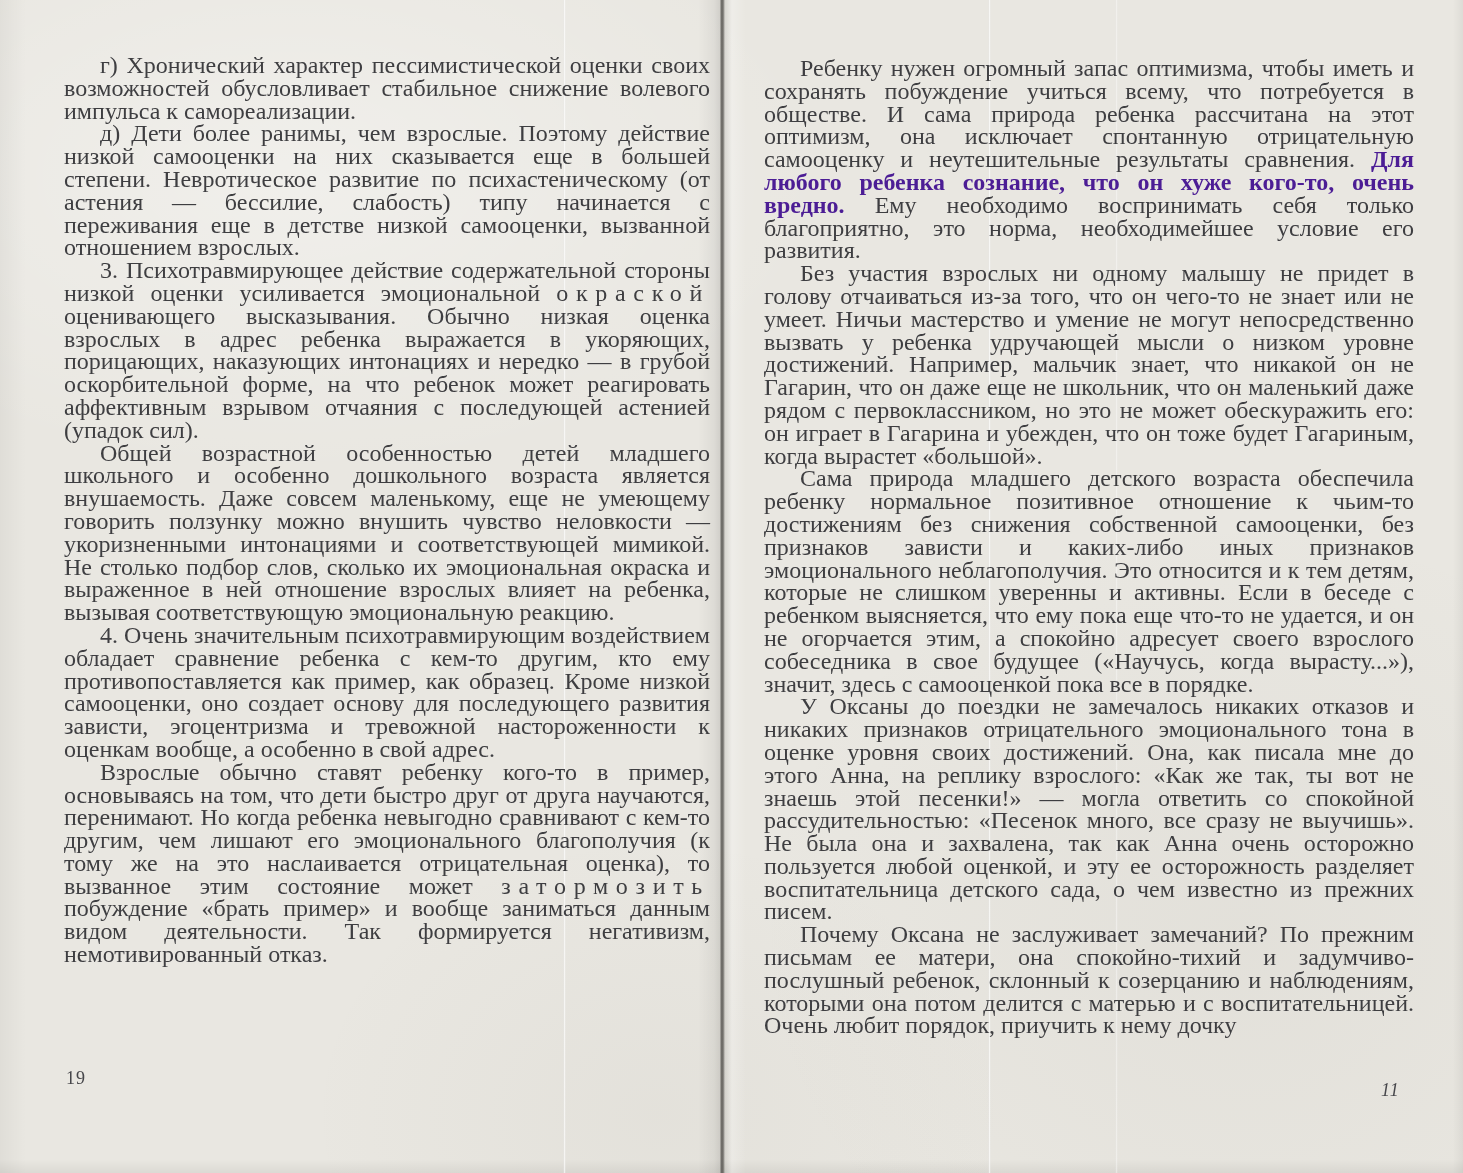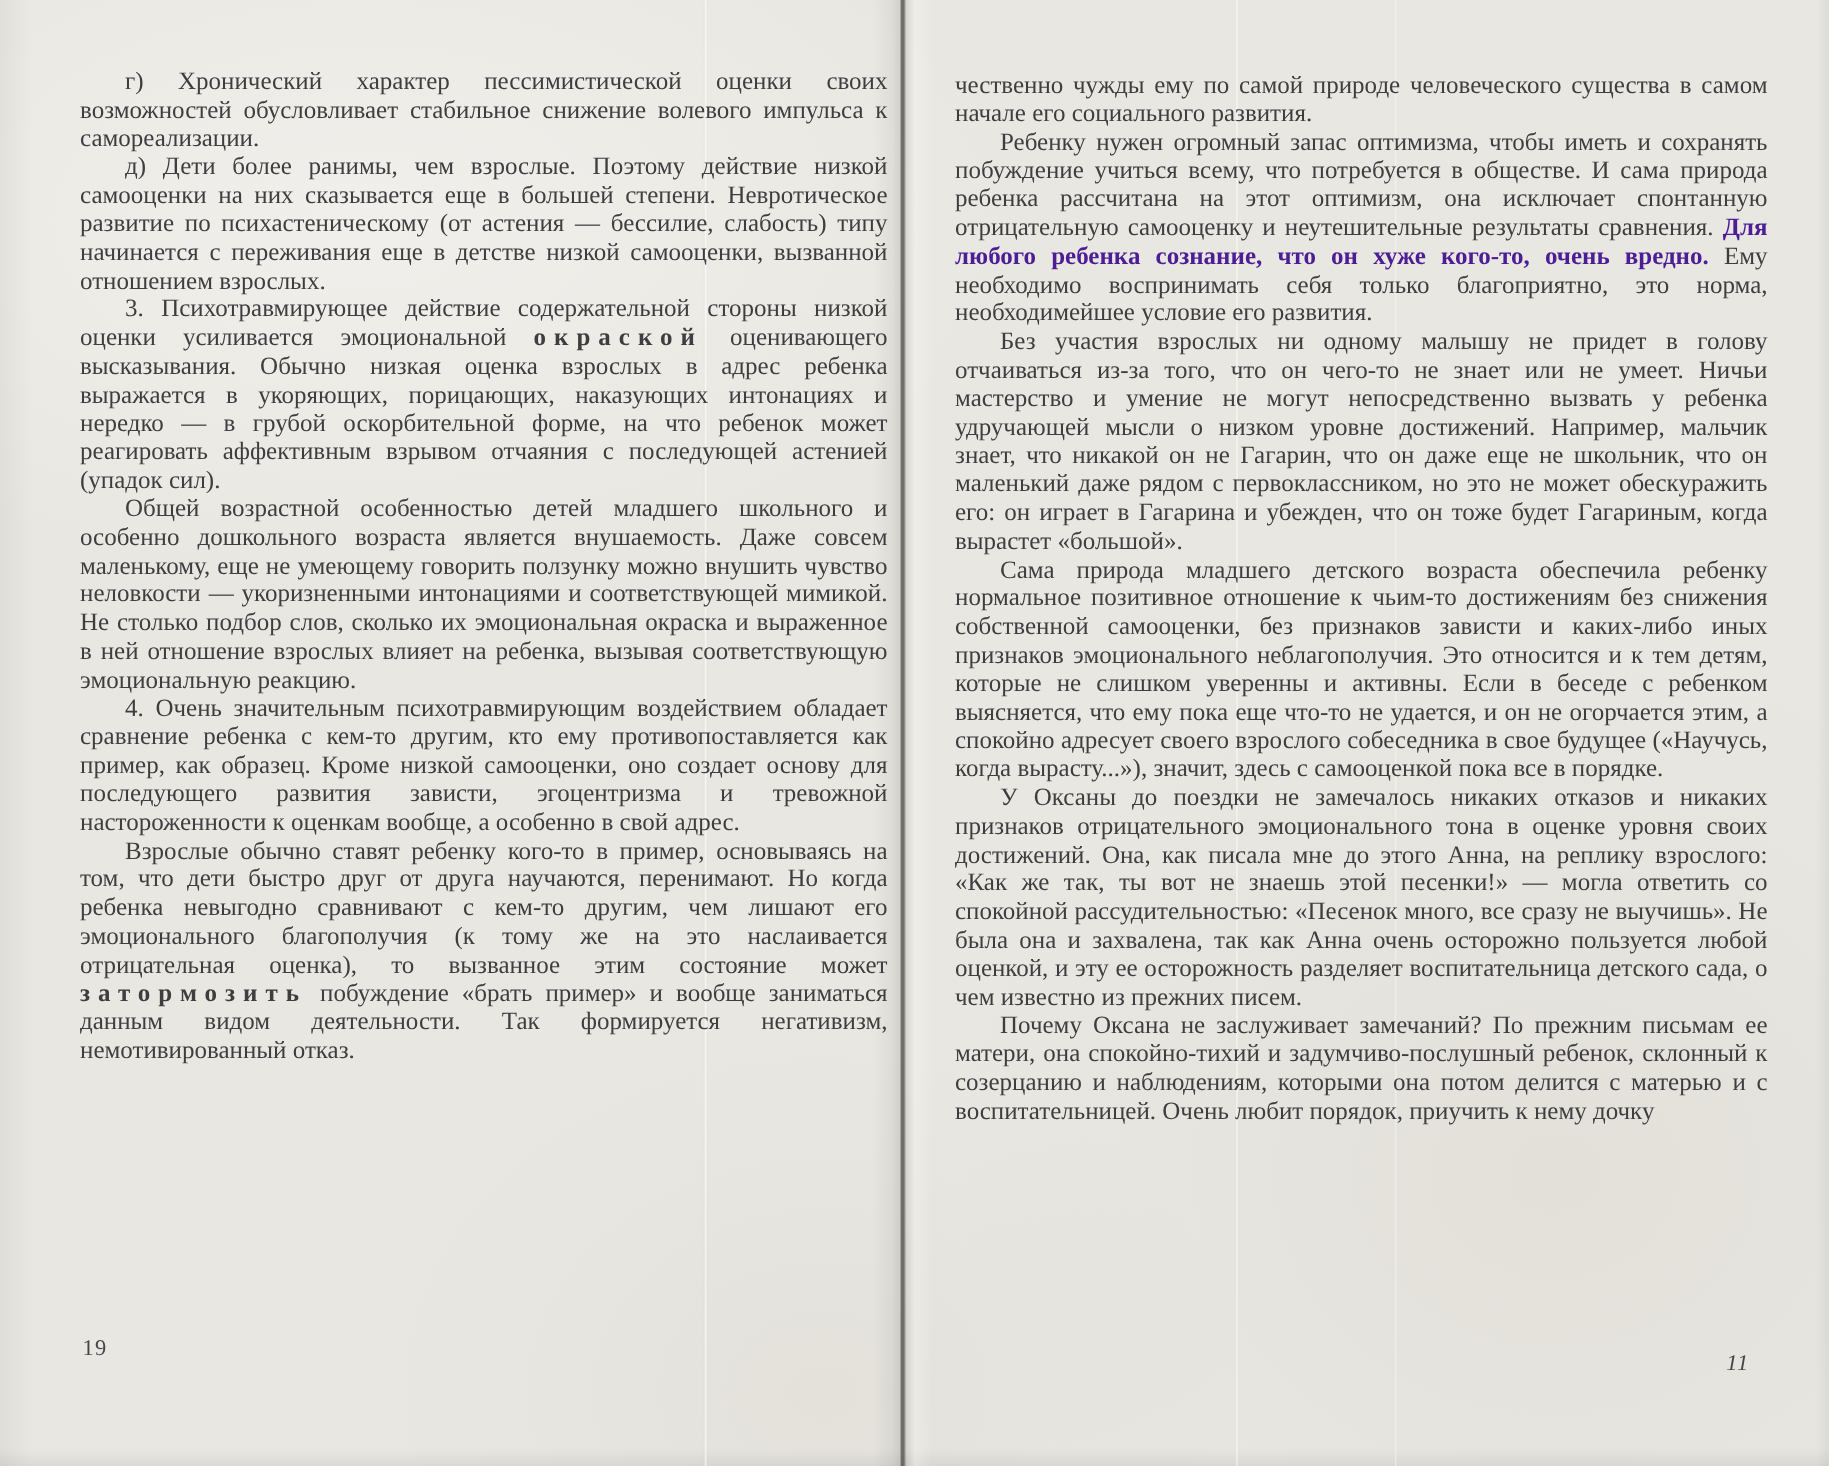--- a/index.html
+++ b/index.html
@@ -31,31 +31,31 @@
   }
   .crease{
     position:absolute;top:0;width:3px;height:100%;
     background:linear-gradient(90deg, rgba(0,0,0,0.035), rgba(255,255,255,0.65), rgba(0,0,0,0.02));
   }
   .crease.c1{left:563px;}
   .crease.c2{left:988px;}
   .crease.c3{left:1115px;opacity:.6;}
   .page-text{
     position:absolute;
-    font-size:20px;line-height:22.8px;color:#3e3e41;
+    font-size:24px;line-height:22.8px;color:#3e3e41;
     text-align:justify;
   }
   .page-text.left{left:64px;top:54px;width:646px;}
   .page-text.right{left:764px;top:57px;width:650px;}
   .page-text p{margin:0;text-indent:36px;}
   .page-text p.noindent{text-indent:0;}
   .run-n{}
   .run-i{}
   .run-b{font-weight:bold;color:#4c1d95;}
-  .run-sp{letter-spacing:0.32em;font-weight:bold;}
+  .run-sp{letter-spacing:0.32em;}
   .page-number{
     position:absolute;font-size:18px;color:#46464a;letter-spacing:1px;
   }
   .page-number.left{left:66px;top:1068px;}
   .page-number.right{left:1381px;top:1080px;font-style:italic;}
 </style>
 </head>
 <body>
 
 <div class="spread">
@@ -68,21 +68,20 @@
   <div class="page-text left">
       <p><span class="run-n">г) Хронический характер пессимистической оценки своих возможностей обусловливает стабильное снижение волевого импульса к самореализации.</span></p>
       <p><span class="run-n">д) Дети более ранимы, чем взрослые. Поэтому действие низкой самооценки на них сказывается еще в большей степени. Невротическое развитие по психастеническому (от астения — бессилие, слабость) типу начинается с переживания еще в детстве низкой самооценки, вызванной отношением взрослых.</span></p>
       <p><span class="run-n">3. Психотравмирующее действие содержательной стороны низкой оценки усиливается эмоциональной </span><span class="run-sp">окраской</span><span class="run-n"> оценивающего высказывания. Обычно низкая оценка взрослых в адрес ребенка выражается в укоряющих, порицающих, наказующих интонациях и нередко — в грубой оскорбительной форме, на что ребенок может реагировать аффективным взрывом отчаяния с последующей астенией (упадок сил).</span></p>
       <p><span class="run-n">Общей возрастной особенностью детей младшего школьного и особенно дошкольного возраста является </span><span class="run-i">внушаемость.</span><span class="run-n"> Даже совсем маленькому, еще не умеющему говорить ползунку можно внушить чувство неловкости — укоризненными интонациями и соответствующей мимикой. Не столько подбор слов, сколько их эмоциональная окраска и выраженное в ней отношение взрослых влияет на ребенка, вызывая соответствующую эмоциональную реакцию.</span></p>
       <p><span class="run-n">4. Очень значительным психотравмирующим воздействием обладает сравнение ребенка с кем-то другим, кто ему противопоставляется как пример, как образец. Кроме низкой самооценки, оно создает основу для последующего развития зависти, эгоцентризма и тревожной настороженности к оценкам вообще, а особенно в свой адрес.</span></p>
       <p><span class="run-n">Взрослые обычно ставят ребенку кого-то в пример, основываясь на том, что дети быстро друг от друга научаются, перенимают. Но когда ребенка невыгодно сравнивают с кем-то другим, чем лишают его эмоционального благополучия (к тому же на это наслаивается отрицательная оценка), то вызванное этим состояние может </span><span class="run-sp">затормозить</span><span class="run-n"> побуждение «брать пример» и вообще заниматься данным видом деятельности. Так формируется </span><span class="run-i">негативизм,</span><span class="run-n"> немотивированный отказ.</span></p>
     </div>
 
   <div class="page-text right">
-      <p class="noindent"><span class="run-n">чественно чужды ему по самой природе человеческого существа в самом начале его социального развития.</span></p>
       <p><span class="run-n">Ребенку нужен огромный запас оптимизма, чтобы иметь и сохранять побуждение учиться всему, что потребуется в обществе. И сама природа ребенка рассчитана на этот оптимизм, она исключает спонтанную отрицательную самооценку и неутешительные результаты сравнения. </span><span class="run-b">Для любого ребенка сознание, что он хуже кого-то, очень вредно.</span><span class="run-n"> Ему необходимо воспринимать себя только благоприятно, это норма, необходимейшее условие его развития.</span></p>
       <p><span class="run-n">Без участия взрослых ни одному малышу не придет в голову отчаиваться из-за того, что он чего-то не знает или не умеет. Ничьи мастерство и умение не могут непосредственно вызвать у ребенка удручающей мысли о низком уровне достижений. Например, мальчик знает, что никакой он не Гагарин, что он даже еще не школьник, что он маленький даже рядом с первоклассником, но это не может обескуражить его: он играет в Гагарина и убежден, что он тоже будет Гагариным, когда вырастет «большой».</span></p>
       <p><span class="run-n">Сама природа младшего детского возраста обеспечила ребенку нормальное позитивное отношение к чьим-то достижениям без снижения собственной самооценки, без признаков зависти и каких-либо иных признаков эмоционального неблагополучия. Это относится и к тем детям, которые не слишком уверенны и активны. Если в беседе с ребенком выясняется, что ему пока еще что-то не удается, и он не огорчается этим, а спокойно адресует своего взрослого собеседника в свое будущее («Научусь, когда вырасту...»), значит, здесь с самооценкой пока все в порядке.</span></p>
       <p><span class="run-n">У Оксаны до поездки не замечалось никаких отказов и никаких признаков отрицательного эмоционального тона в оценке уровня своих достижений. Она, как писала мне до этого Анна, на реплику взрослого: «Как же так, ты вот не знаешь этой песенки!» — могла ответить со спокойной рассудительностью: «Песенок много, все сразу не выучишь». Не была она и захвалена, так как Анна очень осторожно пользуется любой оценкой, и эту ее осторожность разделяет воспитательница детского сада, о чем известно из прежних писем.</span></p>
       <p><span class="run-n">Почему Оксана не заслуживает замечаний? По прежним письмам ее матери, она спокойно-тихий и задумчиво-послушный ребенок, склонный к созерцанию и наблюдениям, которыми она потом делится с матерью и с воспитательницей. Очень любит порядок, приучить к нему дочку</span></p>
     </div>
 
   <div class="page-number left">19</div>
 
   <div class="page-number right">11</div>

